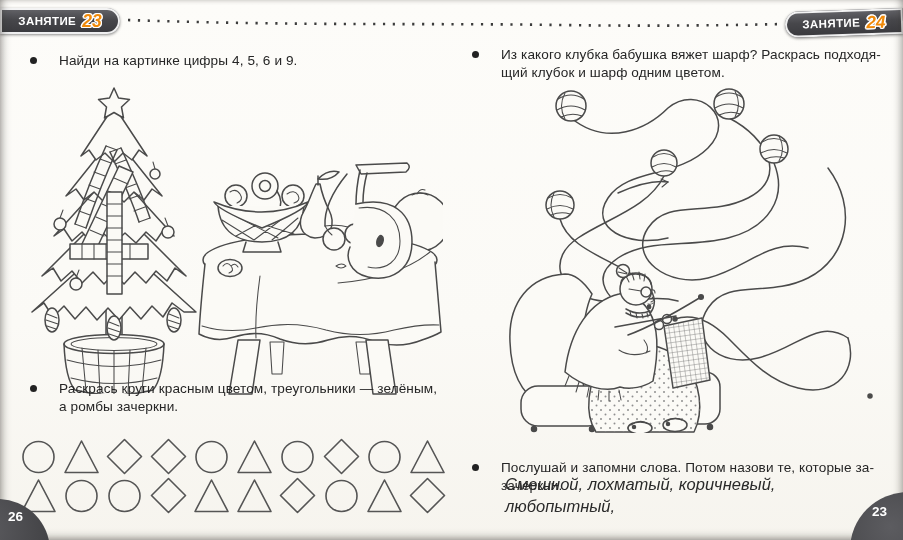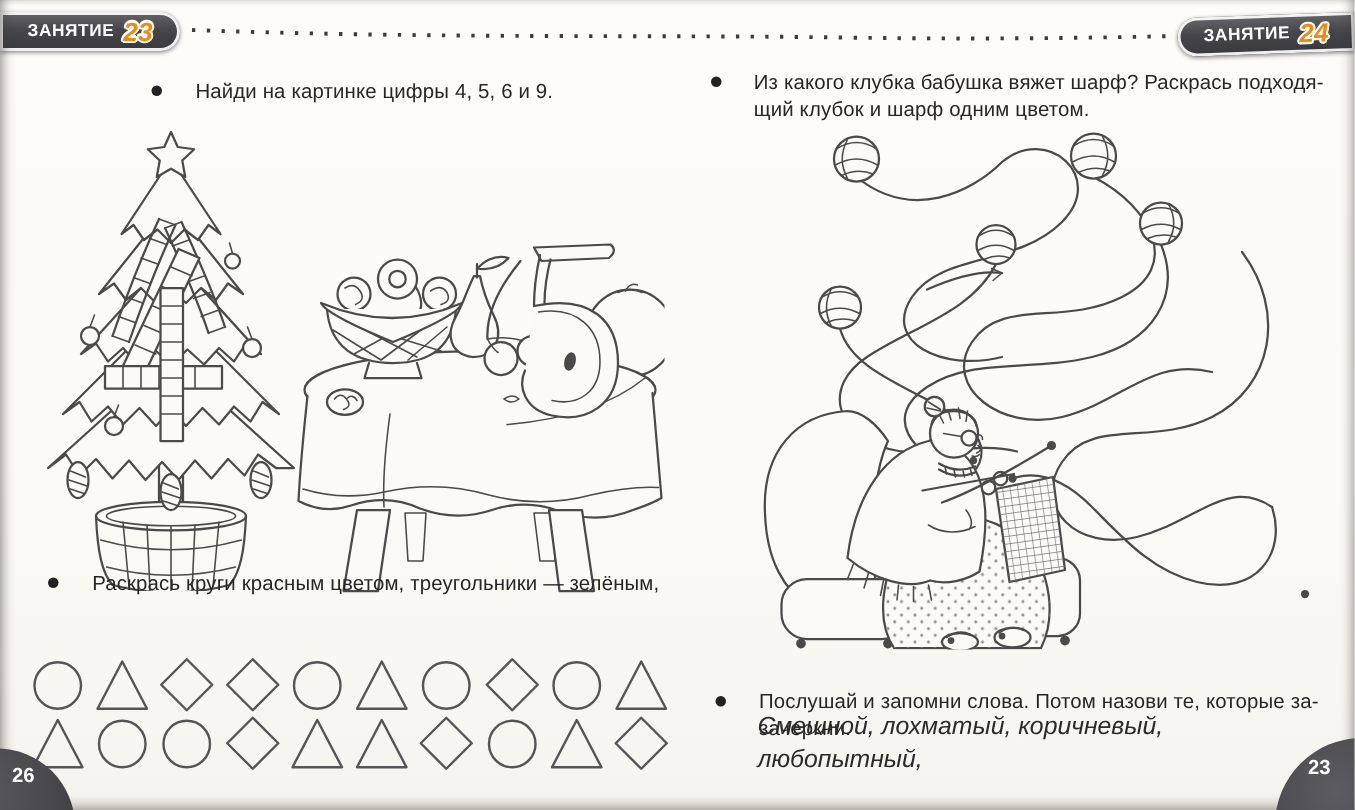--- a/index.html
+++ b/index.html
@@ -18,21 +18,21 @@
     background:linear-gradient(180deg,#66666b 0%,#47474b 45%,#39393d 100%);
     box-shadow:0 1px 3px rgba(0,0,0,.45), inset 0 0 0 2px rgba(255,255,255,.92);}
   .badge-left{left:0;top:8px;width:120px;border-radius:0 14px 14px 0;border-left:none;}
   .badge-right{right:0;top:10px;width:118px;border-radius:14px 0 0 14px;transform:rotate(-2deg);}
   .badge .lbl{color:#fff;font-weight:bold;font-size:11.5px;letter-spacing:.4px;}
   .badge .num{color:#f08a0a;font-weight:bold;font-style:italic;font-size:17.5px;
     text-shadow:-1.4px 0 #fff,1.4px 0 #fff,0 -1.4px #fff,0 1.4px #fff,
                 -1px -1px #fff,1px -1px #fff,-1px 1px #fff,1px 1px #fff;}
   .dotline{position:absolute;left:0;top:0;z-index:1;}
   
-  .task{position:absolute;display:flex;gap:22px;align-items:flex-start;justify-content:center;}
+  .task{position:absolute;display:flex;gap:22px;align-items:flex-start;}
   .bullet{width:7px;height:7px;border-radius:50%;background:#222;margin-top:5px;flex:0 0 auto;}
   .tlines{font-size:13.6px;line-height:17.5px;color:#262626;letter-spacing:.1px;}
   .words{position:absolute;font-size:16.5px;line-height:21.5px;font-style:italic;color:#2a2a2a;}
   
   .shapes{position:absolute;left:20px;top:438px;width:426px;}
   .shape-row{display:flex;justify-content:space-between;height:37px;margin-bottom:2px;}
   .shape-row svg{width:37px;height:37px;}
   .shape-row .sh{fill:none;stroke:#555;stroke-width:1.6;stroke-linejoin:round;}
   
   .corner{position:absolute;border-radius:50%;z-index:60;
@@ -160,20 +160,21 @@
       <ellipse cx="182" cy="93" rx="3" ry="5.5" fill="#4a4a4a" transform="rotate(15 182 93)"></ellipse>
     </g>
     <path class="thin" d="M138,118 q6,-4 10,0 q-5,4 -10,0"></path>
   </g>
 </svg>
 
 <div class="task" style="left:30px;top:380px;width:412px;">
   <span class="bullet"></span>
   <div class="tlines">
     <div>Раскрась круги красным цветом, треугольники — зелёным,</div>
+    <div>а ромбы зачеркни.</div>
   </div>
 </div>
 
 <div class="shapes">
   <div class="shape-row">
       <svg viewBox="0 0 37 37">
         <circle cx="18.5" cy="19" r="15.5" class="sh"></circle>
       </svg>
       <svg viewBox="0 0 37 37">
         <polygon points="18.5,3 35,34.5 2,34.5" class="sh"></polygon>

